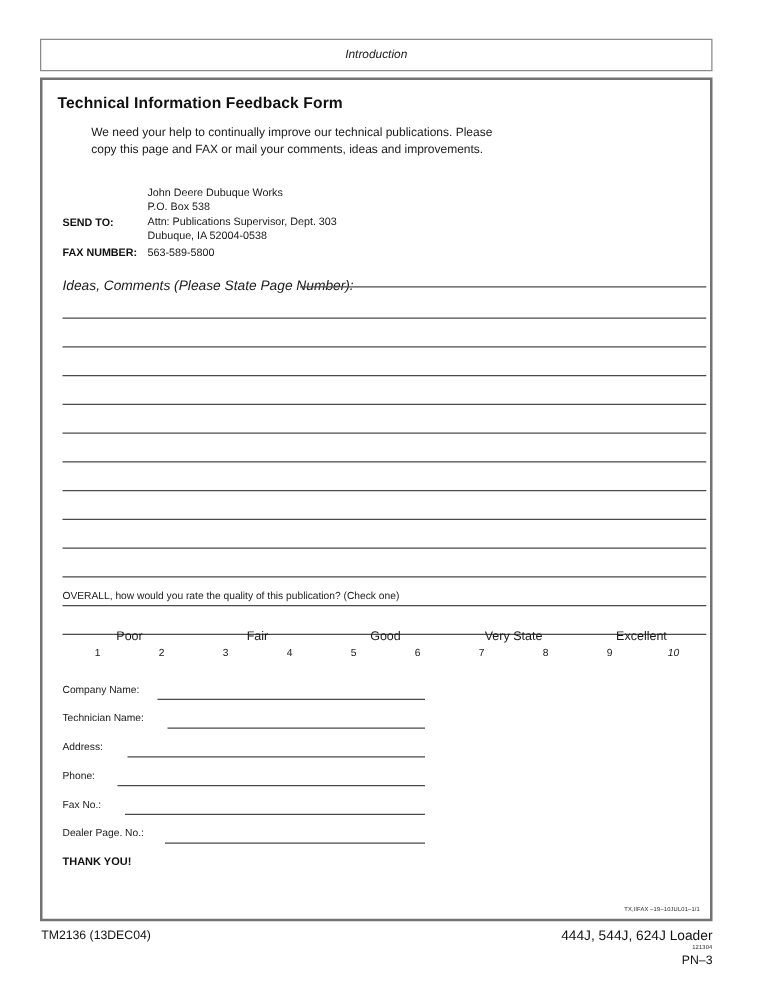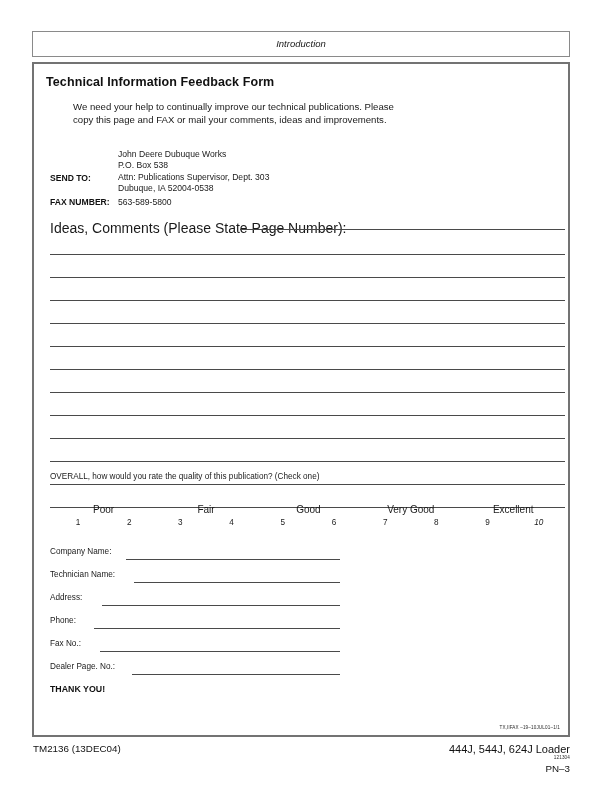--- a/index.html
+++ b/index.html
@@ -105,23 +105,24 @@
 
   
   .ideas-row {
     position: absolute;
     left: 16px;
     top: 155px;
     width: 515px;
     height: 12px;
   }
   .ideas-label {
-    font-size: 14px;
-    color: #1a1a1a;
-    white-space: nowrap;
+    font-size: 11px;
+    color: #1a1a1a;
+    white-space: nowrap;
+    font-style: italic;
   }
   .ideas-rule {
     position: absolute;
     left: 190px;
     right: 0;
     bottom: 1px;
     height: 0;
     border-bottom: 1px solid #4a4a4a;
   }
 
@@ -300,21 +301,21 @@
       <span class="scale-num" style="left: 181.6px;">4</span>
       <span class="scale-num" style="left: 232.8px;">5</span>
       <span class="scale-num" style="left: 284px;">6</span>
       <span class="scale-num" style="left: 335.2px;">7</span>
       <span class="scale-num" style="left: 386.4px;">8</span>
       <span class="scale-num" style="left: 437.6px;">9</span>
       <span class="scale-num" style="left: 488.8px; font-style: italic;">10</span>
       <span class="scale-word" style="left: 53.6px;">Poor</span>
       <span class="scale-word" style="left: 156px;">Fair</span>
       <span class="scale-word" style="left: 258.4px;">Good</span>
-      <span class="scale-word" style="left: 360.8px;">Very Good</span>
+      <span class="scale-word" style="left: 360.8px;">Very State</span>
       <span class="scale-word" style="left: 463.2px;">Excellent</span>
     </div>
 
   <div class="contact">
       <div class="contact-row">
         <span class="contact-label">Company Name:</span>
         <span class="contact-rule" style="left: 76px;"></span>
       </div>
       <div class="contact-row">
         <span class="contact-label">Technician Name:</span>

